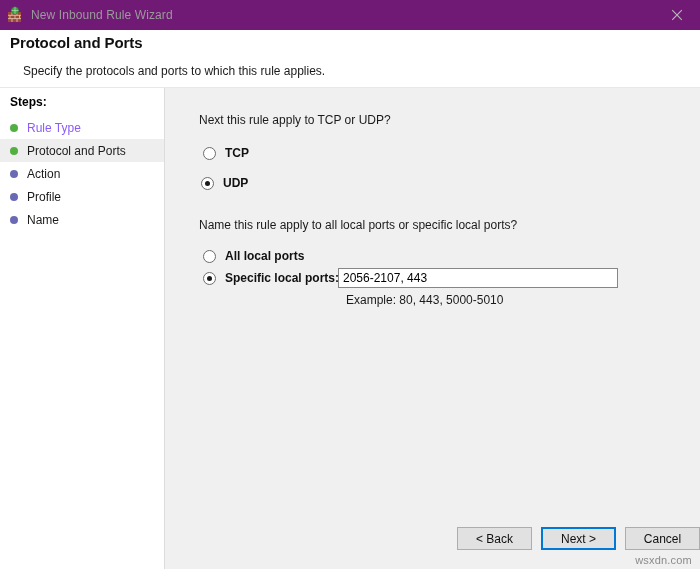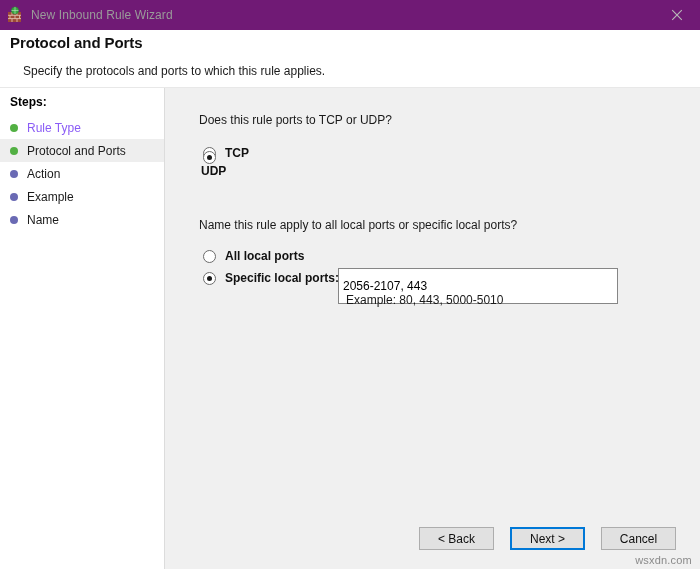--- a/index.html
+++ b/index.html
@@ -138,21 +138,21 @@
   }
   .q1 { position: absolute; left: 34px; top: 25px; }
   .q2 { position: absolute; left: 34px; top: 130px; }
 
   .radio-row {
     position: absolute;
     display: flex;
     align-items: center;
   }
   .r-tcp  { left: 38px; top: 58px; }
-  .r-udp  { left: 36px; top: 63px; flex-direction: column; }
+  .r-udp  { left: 36px; top: 88px; }
   .r-all  { left: 38px; top: 161px; }
   .r-spec { left: 38px; top: 183px; }
 
   .radio {
     width: 13px;
     height: 13px;
     border-radius: 50%;
     border: 1px solid #6b6b6b;
     background: #ffffff;
     box-sizing: border-box;
@@ -175,21 +175,21 @@
     font-weight: bold;
     color: #101010;
     white-space: nowrap;
   }
 
   .ports-input {
     position: absolute;
     left: 173px;
     top: 180px;
     width: 280px;
-    height: 36px;
+    height: 20px;
     box-sizing: border-box;
     border: 1px solid #868686;
     background: #ffffff;
     font-family: "Liberation Sans", sans-serif;
     font-size: 12px;
     color: #000000;
     padding: 0 0 0 4px;
     line-height: 18px;
     outline: none;
   }
@@ -197,24 +197,24 @@
     position: absolute;
     left: 181px;
     top: 205px;
     font-size: 12px;
     color: #1a1a1a;
   }
 
   
   .buttons {
     position: absolute;
-    right: 24px;
+    right: 0;
     bottom: 19px;
     display: flex;
-    gap: 16px;
+    gap: 9px;
   }
   .btn {
     width: 75px;
     height: 23px;
     box-sizing: border-box;
     background: #e1e1e1;
     border: 1px solid #adadad;
     font-family: "Liberation Sans", sans-serif;
     font-size: 12px;
     color: #101010;
@@ -291,32 +291,32 @@
         <span class="step-label">Protocol and Ports</span>
       </div>
 
       <div class="step">
         <span class="bullet" style="background:#6a6ab4"></span>
         <span class="step-label">Action</span>
       </div>
 
       <div class="step">
         <span class="bullet" style="background:#6a6ab4"></span>
-        <span class="step-label">Example</span>
+        <span class="step-label">Profile</span>
       </div>
 
       <div class="step">
         <span class="bullet" style="background:#6a6ab4"></span>
         <span class="step-label">Name</span>
       </div>
     </div>
 
     <div class="content">
 
-      <div class="question q1">Does this rule ports to TCP or UDP?</div>
+      <div class="question q1">Next this rule apply to TCP or UDP?</div>
 
       <div class="radio-row r-tcp">
         <span class="radio"></span>
         <span class="radio-label">TCP</span>
       </div>
 
       <div class="radio-row r-udp">
         <span class="radio checked"></span>
         <span class="radio-label">UDP</span>
       </div>

